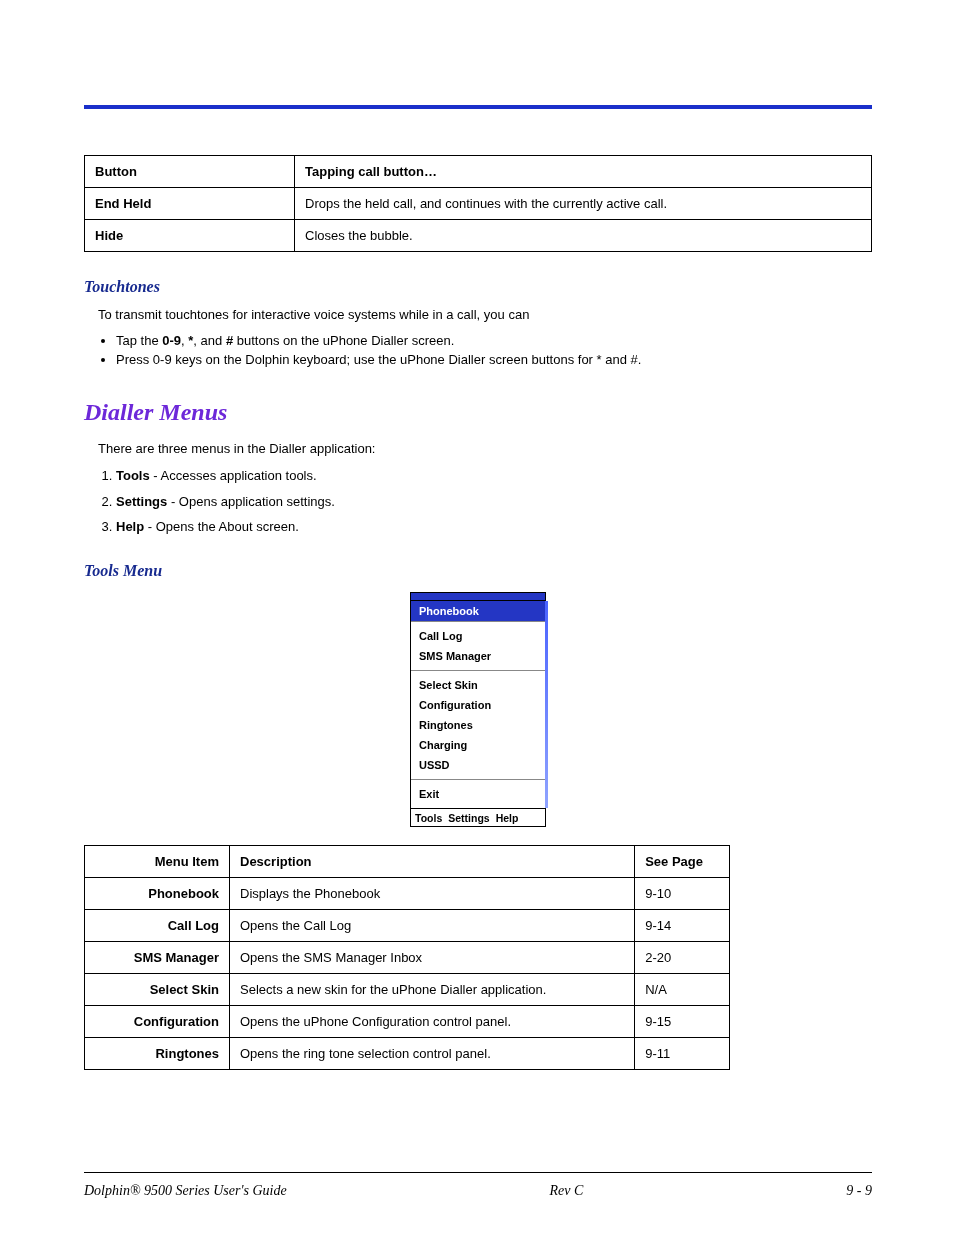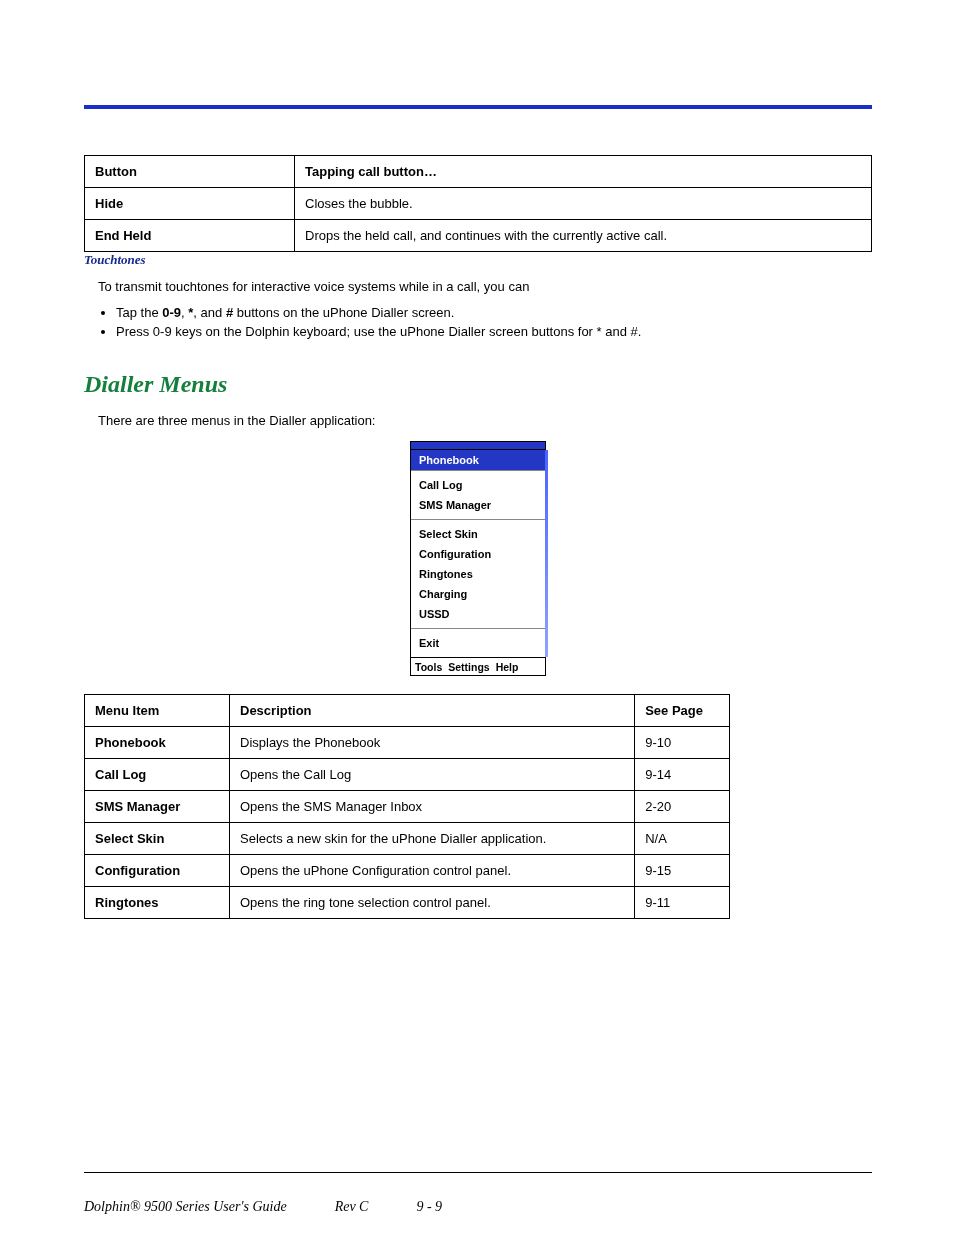--- a/index.html
+++ b/index.html
@@ -32,28 +32,29 @@
     padding: 8px 10px;
     text-align: left;
     vertical-align: top;
   }
   table.data th { font-weight: bold; }
   .h3 {
     font-family: "Times New Roman", Times, serif;
     font-style: italic;
     font-weight: bold;
     color: #172a8f;
-    font-size: 13px;
+    font-size: 16px;
+    margin-top: 26px;
     margin-bottom: 10px;
   }
   .h2 {
     font-family: "Times New Roman", Times, serif;
     font-style: italic;
     font-weight: bold;
-    color: #15803d;
+    color: #6d28d9;
     font-size: 24px;
     margin-top: 30px;
     margin-bottom: 14px;
   }
   .para { margin: 8px 14px; line-height: 1.35; }
   ul.bullets { list-style: disc; margin: 6px 0 6px 32px; }
   ul.bullets li { margin: 2px 0; line-height: 1.35; }
   ol.num { list-style: decimal; margin: 10px 0 0 32px; }
   ol.num li { margin: 8px 0; line-height: 1.35; }
   
@@ -91,78 +92,83 @@
     gap: 2px;
   }
   .menushot .bar span { padding: 0 2px; }
   .menushot .right-edge {
     position: absolute;
     right: -3px; top: 8px; bottom: 18px; width: 3px;
     background: linear-gradient(#4a63ff, #8fa3ff);
   }
   
   table.tools { width: 82%; }
-  table.tools td:first-child, table.tools th:first-child { width: 145px; font-weight: bold; }
+  table.tools td:first-child, table.tools th:first-child { width: 145px; font-weight: bold; text-align: right; }
   table.tools th:nth-child(2) { width: auto; }
   table.tools td:nth-child(3), table.tools th:nth-child(3) { width: 95px; }
   table.tools td:first-child { font-weight: bold; }
   table.tools th { font-weight: bold; }
   .footer-rule {
     position: absolute;
     left: 84px; right: 82px; bottom: 62px;
     height: 1px; background: #000;
   }
   .footer {
     position: absolute;
-    left: 84px; right: 82px; bottom: 20px;
-    display: flex; 
+    left: 84px; right: 82px; bottom: 36px;
+    display: flex; justify-content: space-between;
     font-family: "Times New Roman", Times, serif;
     font-style: italic;
     font-size: 14px;
-    gap: 48px;
   }
   table.btn td:first-child, table.btn th:first-child { width: 210px; }
   table.btn td:first-child { font-weight: bold; }
 </style>
 </head>
 <body>
 
 <div class="top-rule"></div>
 
 <div class="content">
 
   <table class="data btn">
     <tbody>
         <tr>
       <th>Button</th>
       <th>Tapping call button…</th>
     </tr>
     <tr>
+      <td>End Held</td>
+      <td>Drops the held call, and continues with the currently active call.</td>
+    </tr>
+    <tr>
       <td>Hide</td>
       <td>Closes the bubble.</td>
-    </tr>
-    <tr>
-      <td>End Held</td>
-      <td>Drops the held call, and continues with the currently active call.</td>
     </tr>
   </tbody>
     </table>
 
   <div class="h3">Touchtones</div>
   <div class="para">To transmit touchtones for interactive voice systems while in a call, you can</div>
   <ul class="bullets">
     <li>
       <span>Tap the </span><b>0-9</b><span>, </span><b>*</b><span>, and </span><b>#</b><span> buttons on the uPhone Dialler screen.</span>
     </li>
     <li>Press 0-9 keys on the Dolphin keyboard; use the uPhone Dialler screen buttons for * and #.</li>
   </ul>
 
   <div class="h2">Dialler Menus</div>
   <div class="para">There are three menus in the Dialler application:</div>
-
+  <ol class="num">
+    <li><b>Tools</b><span> - Accesses application tools.</span></li>
+    <li><b>Settings</b><span> - Opens application settings.</span></li>
+    <li><b>Help</b><span> - Opens the About screen.</span></li>
+  </ol>
+
+  <div class="h3">Tools Menu</div>
 
   <div class="menushot">
     <div class="topbar"></div>
     <div class="right-edge"></div>
     <div class="sel">Phonebook</div>
     <div class="group">
       <div class="item">Call Log</div>
       <div class="item">SMS Manager</div>
     </div>
     <div class="group">

